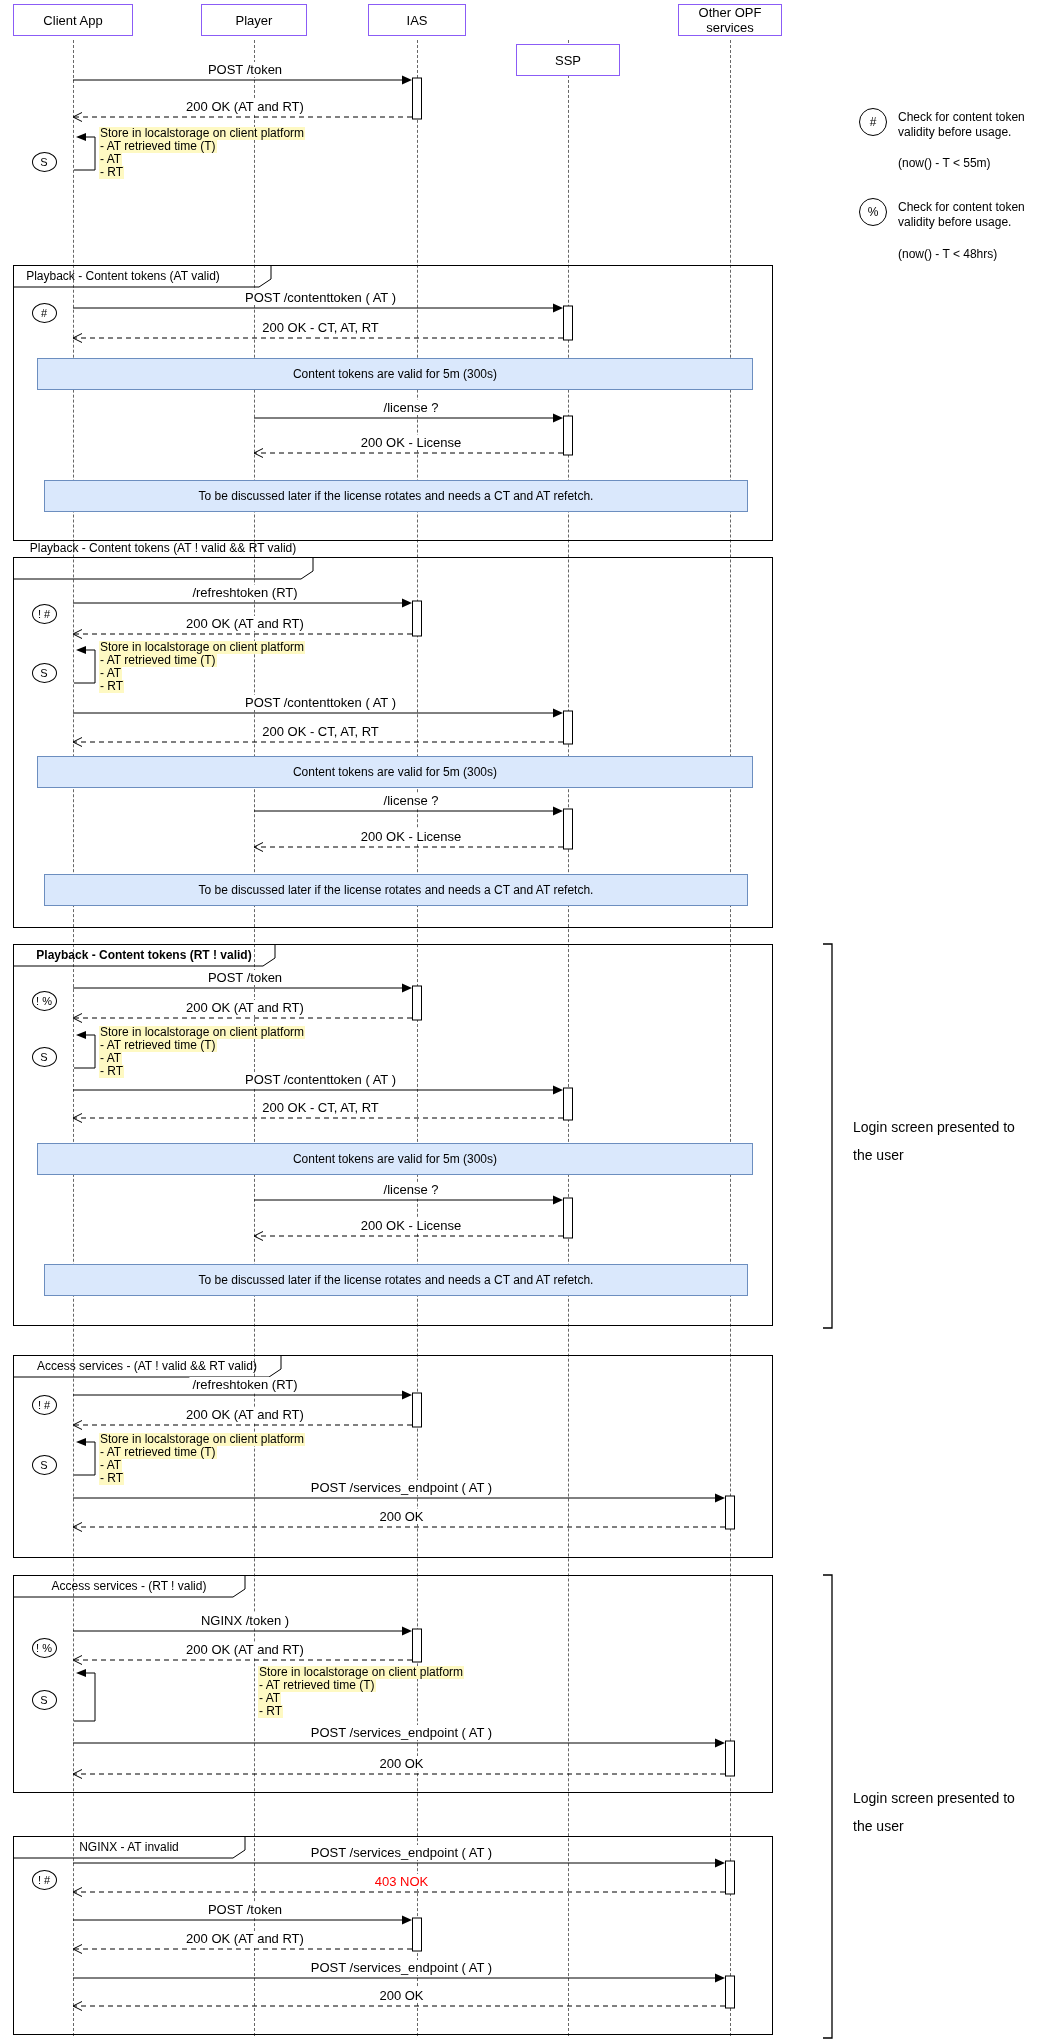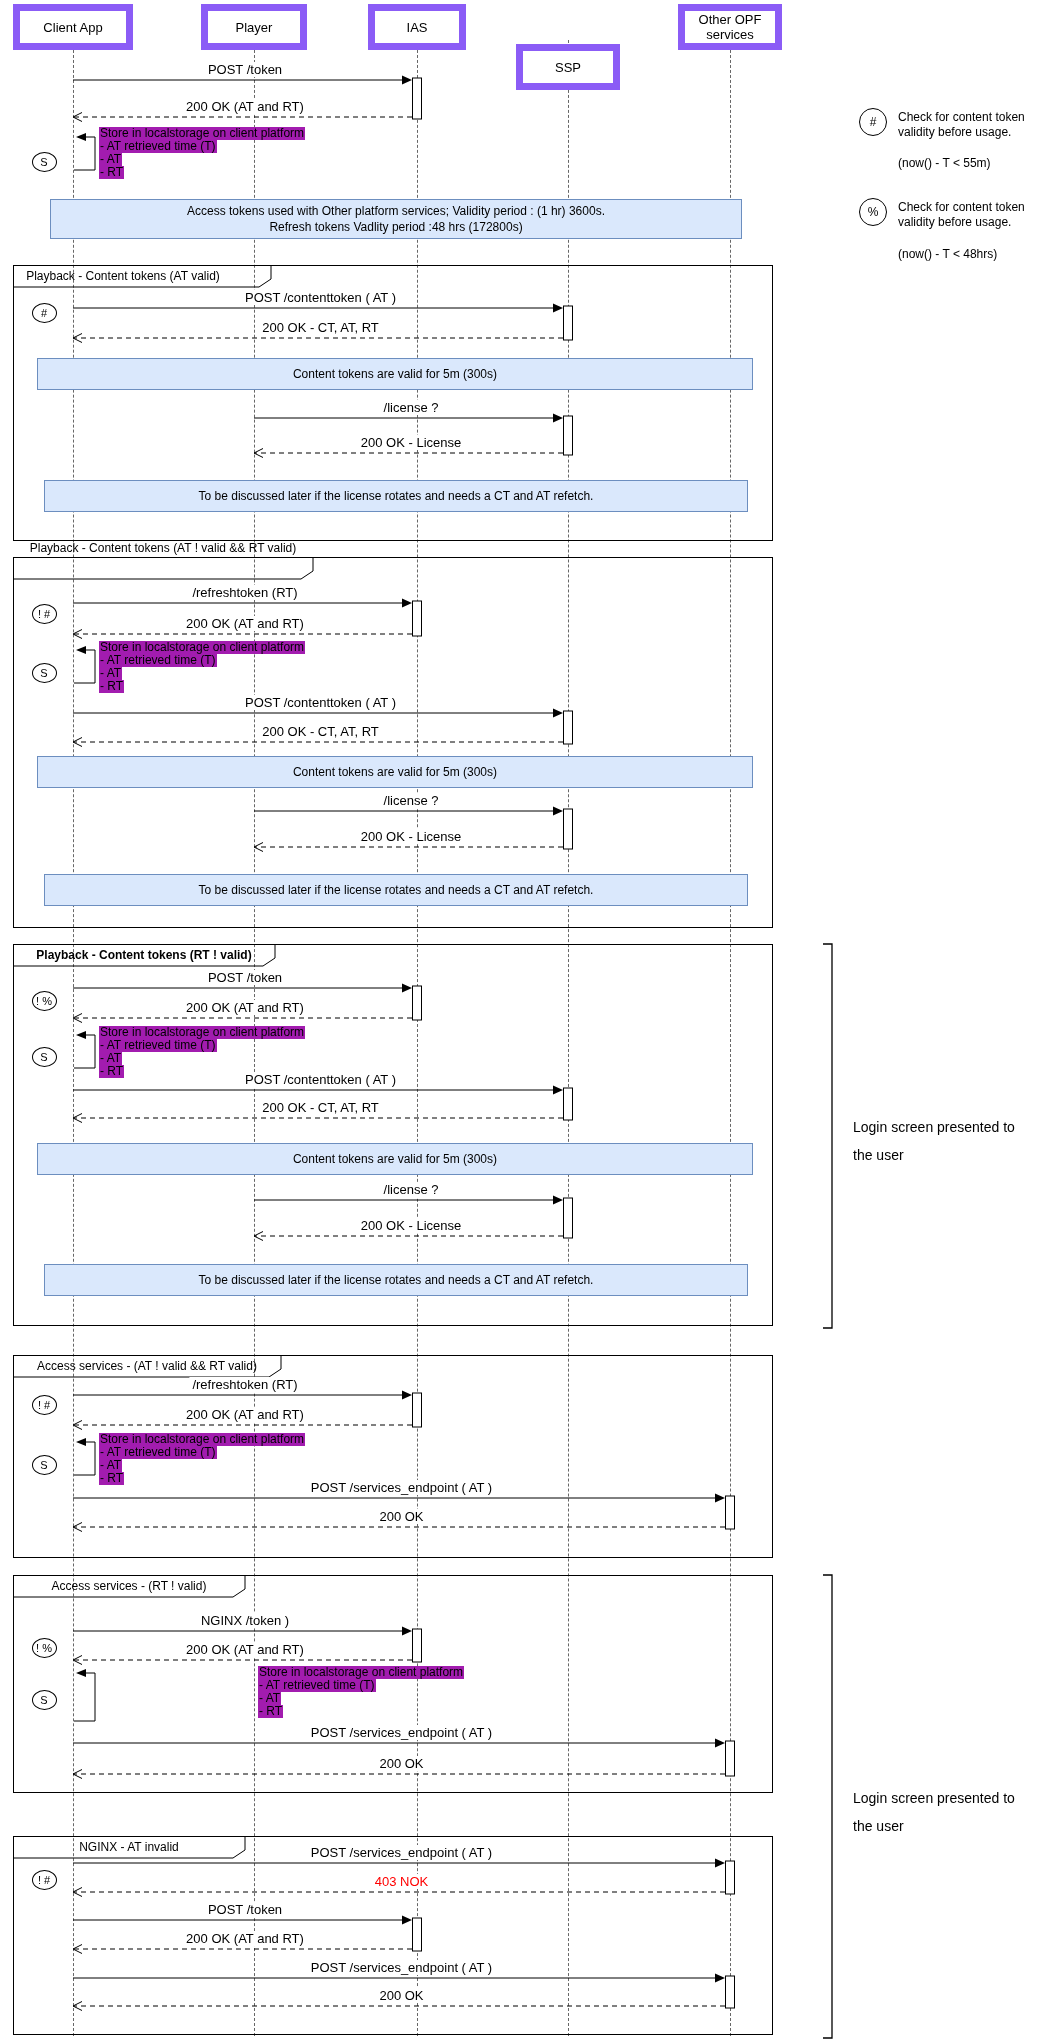--- a/index.html
+++ b/index.html
@@ -1,25 +1,25 @@
 <!DOCTYPE html>
 <html><head>
 <meta charset="utf-8">
 <style>
   html,body{margin:0;padding:0;background:#fff}
   #stage{position:relative;width:1047px;height:2044px;background:#fff;font-family:"Liberation Sans",sans-serif;color:#000;overflow:hidden}
   #wires{position:absolute;left:0;top:0;z-index:2}
-  .actor{position:absolute;top:4px;height:46px;border:7px solid #8b5cf6;background:#fff;display:flex;align-items:center;justify-content:center;text-align:center;font-size:13px;line-height:15px;z-index:4;padding:0 8px;box-sizing:border-box}
+  .actor{position:absolute;top:4px;height:32px;border:1px solid #8b5cf6;background:#fff;display:flex;align-items:center;justify-content:center;text-align:center;font-size:13px;line-height:15px;z-index:4;padding:0 8px;box-sizing:border-box}
   .lifeline{position:absolute;top:40px;width:0;border-left:1px dashed #676767;z-index:1}
   .frame{position:absolute;border:1px solid #000;z-index:1;box-sizing:border-box}
   .frame-label{position:absolute;display:flex;align-items:center;justify-content:center;font-size:12px;z-index:4;box-sizing:border-box}
   .note{position:absolute;background:#dae8fc;border:1px solid #6c8ebf;display:flex;flex-direction:column;align-items:center;justify-content:center;font-size:12px;line-height:16px;text-align:center;z-index:3;box-sizing:border-box}
   .msg-label{position:absolute;transform:translateX(-50%);font-size:13px;white-space:nowrap;background:#fff;padding:0 3px;z-index:4}
   .store-text{position:absolute;font-size:12px;line-height:13px;z-index:4;white-space:nowrap}
-  .store-text div{display:table;background:#a21caf;padding:0 1px}
+  .store-text div{display:table;background:#fef9c3;padding:0 1px}
   .badge{position:absolute;width:25px;height:20px;border:1px solid #000;border-radius:50%;background:#fff;display:flex;align-items:center;justify-content:center;font-size:11px;z-index:4;box-sizing:border-box}
   .legend-circle{position:absolute;width:28px;height:28px;border:1px solid #000;border-radius:50%;background:#fff;display:flex;align-items:center;justify-content:center;font-size:12px;z-index:4;box-sizing:border-box}
   .legend-text{position:absolute;width:158px;font-size:12px;line-height:15px;z-index:4}
   .legend-sub{position:absolute;width:200px;font-size:12px;z-index:4;white-space:nowrap}
   .bracket-label{position:absolute;width:185px;font-size:14px;line-height:28px;z-index:4}
 </style>
 </head>
 <body>
 
 <div id="stage">
@@ -200,24 +200,20 @@
       <div>- AT retrieved time (T)</div>
       <div>- AT</div>
       <div>- RT</div>
     </div>
     <div class="store-text" style="left: 258px; top: 1666px;">
       <div>Store in localstorage on client platform</div>
       <div>- AT retrieved time (T)</div>
       <div>- AT</div>
       <div>- RT</div>
     </div>
-    <div class="note" style="left: 50px; top: 199px; width: 692px; height: 40px;">
-      <div>Access tokens used with Other platform services; Validity period : (1 hr) 3600s.</div>
-      <div>Refresh tokens Vadlity period :48 hrs (172800s)</div>
-    </div>
     <div class="note" style="left: 37px; top: 358px; width: 716px; height: 32px;">
       <div>Content tokens are valid for 5m (300s)</div>
     </div>
     <div class="note" style="left: 44px; top: 480px; width: 704px; height: 32px;">
       <div>To be discussed later if the license rotates and needs a CT and AT refetch.</div>
     </div>
     <div class="note" style="left: 37px; top: 756px; width: 716px; height: 32px;">
       <div>Content tokens are valid for 5m (300s)</div>
     </div>
     <div class="note" style="left: 44px; top: 874px; width: 704px; height: 32px;">

